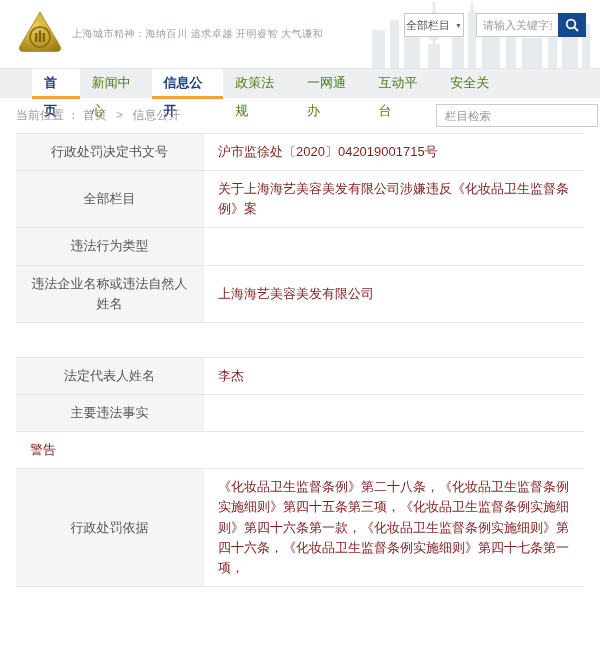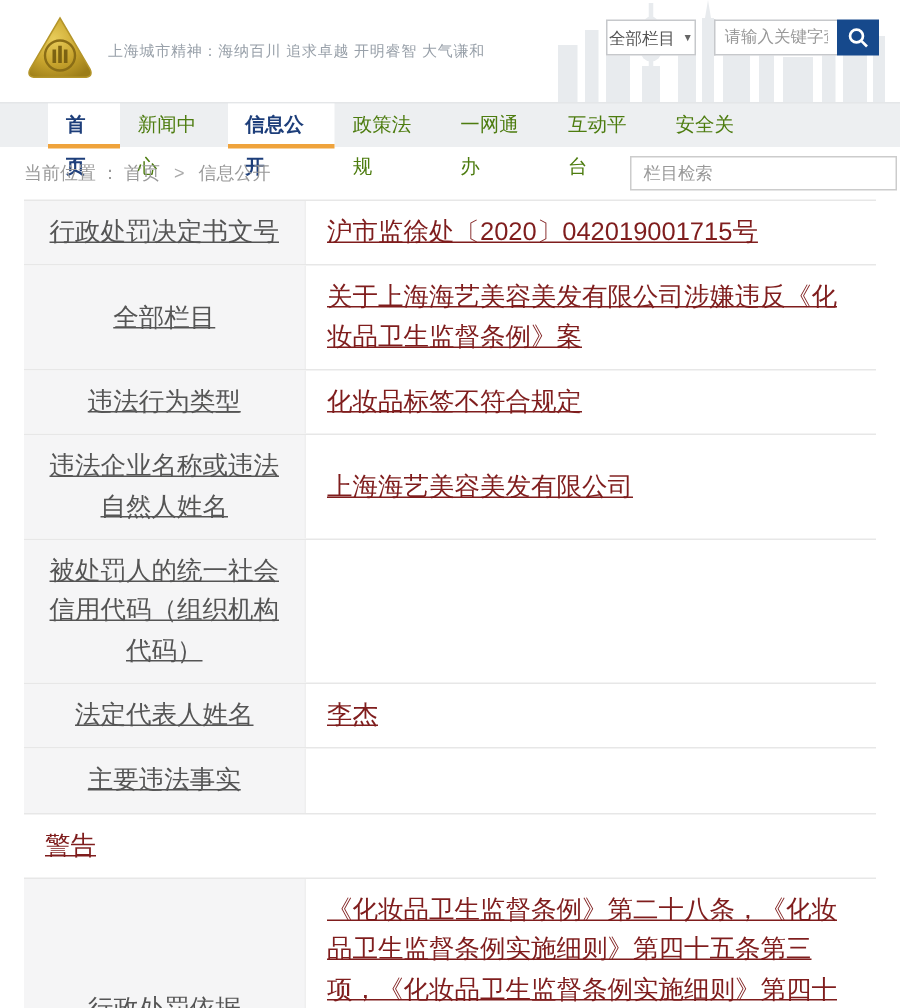--- a/index.html
+++ b/index.html
@@ -30,28 +30,28 @@
   .nav-item { display:block; height:30px; line-height:28px; padding:0 12px; font-size:13px;
     color:#4d7c0f; text-decoration:none; border-bottom:3px solid transparent; }
   .nav-item.active { background:#fff; border-bottom:3px solid #efa33c; color:#1d3e7a; font-weight:bold; }
 
   
   .breadcrumb-bar { height:35px; display:flex; align-items:center; justify-content:space-between;
     padding:0 2px 0 16px; background:#fff; }
   .breadcrumb { font-size:12px; color:#999; }
   .breadcrumb a { color:#999; text-decoration:none; }
   .breadcrumb .sep { margin:0 6px; color:#aaa; }
-  .section-search { width:178px; height:23px; border:1px solid #ccc; padding:0 8px;
+  .section-search { width:162px; height:23px; border:1px solid #ccc; padding:0 8px;
     font-size:11.5px; color:#666; outline:none; }
   .section-search::placeholder { color:#999; }
 
   
   .detail-table { margin:0 16px; border-top:1px solid #e7e7e7; }
   .row { display:flex; border-bottom:1px solid #e7e7e7; min-height:35px; }
-  .cell { font-size:17px; line-height:1.55;text-decoration:underline; }
+  .cell { font-size:13px; line-height:1.55; }
   .cell.label { width:188px; flex:none; background:#f5f5f6; color:#555;
     display:flex; align-items:center; justify-content:center; text-align:center;
     padding:8px 12px; border-right:1px solid #efefef; }
   .cell.value { flex:1; color:#7f1d1d; display:flex; align-items:center; padding:8px 14px; }
 </style>
 </head>
 <body>
 
 <header class="site-header">
   <svg class="skyline" width="280" height="68" viewBox="0 0 280 68">
@@ -137,28 +137,26 @@
     <div class="row">
       <div class="cell label">行政处罚决定书文号</div>
       <div class="cell value">沪市监徐处〔2020〕042019001715号</div>
     </div>
     <div class="row">
       <div class="cell label">全部栏目</div>
       <div class="cell value">关于上海海艺美容美发有限公司涉嫌违反《化妆品卫生监督条例》案</div>
     </div>
     <div class="row">
       <div class="cell label">违法行为类型</div>
-      <div class="cell value">化妆品标签不符合规定</div>
     </div>
     <div class="row">
       <div class="cell label">违法企业名称或违法自然人姓名</div>
       <div class="cell value">上海海艺美容美发有限公司</div>
     </div>
     <div class="row">
-      <div class="cell label">被处罚人的统一社会信用代码（组织机构代码）</div>
     </div>
     <div class="row">
       <div class="cell label">法定代表人姓名</div>
       <div class="cell value">李杰</div>
     </div>
     <div class="row">
       <div class="cell label">主要违法事实</div>
     </div>
     <div class="row">
       <div class="cell value">警告</div>

